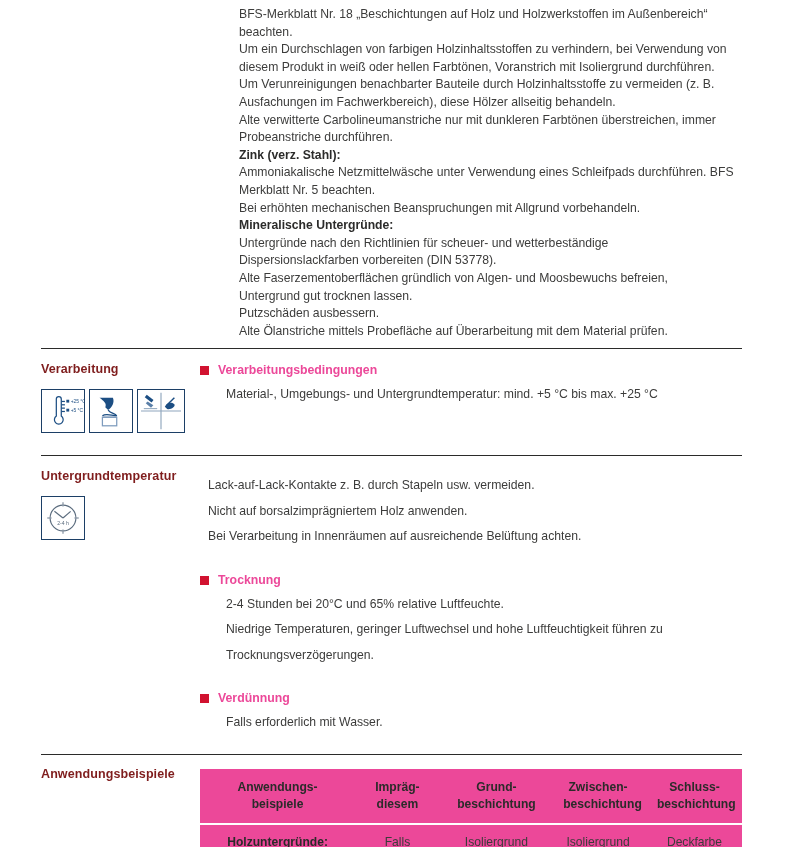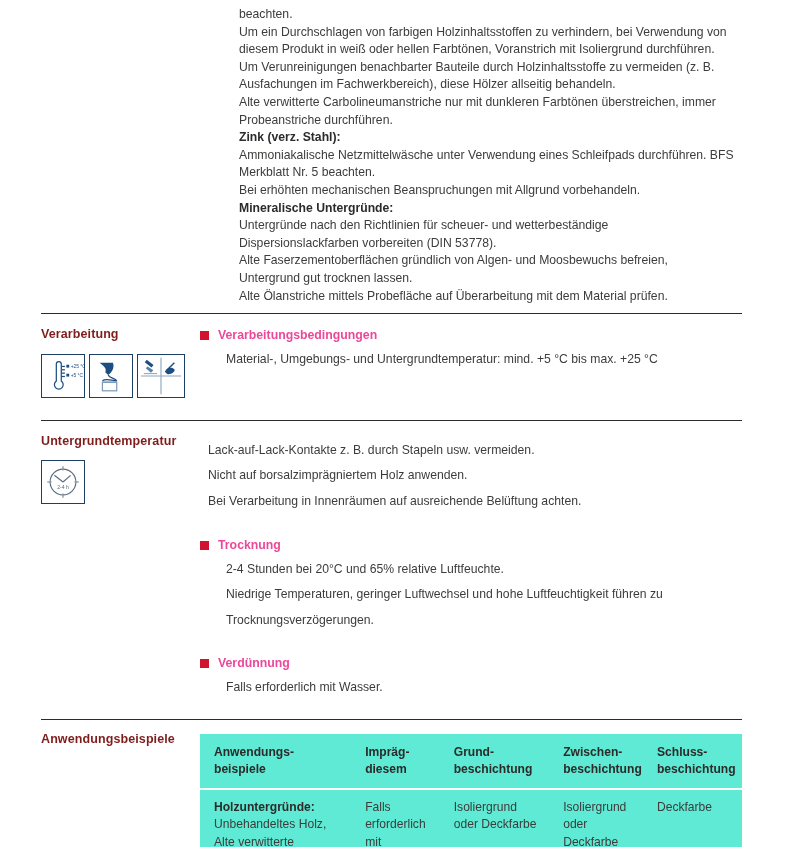--- a/index.html
+++ b/index.html
@@ -83,23 +83,23 @@
 
   
   .tbl-wrap { padding-right: 48px; }
   table.app {
     border-collapse: separate;
     border-spacing: 0 2px;
     width: 100%;
     table-layout: fixed;
   }
   table.app th, table.app td {
-    background: #5eead4;
+    background: #ec4899;
     vertical-align: top;
-    text-align: left;
+    text-align: center;
     padding: 9px 10px 9px 14px;
     font-size: 12.1px;
     line-height: 17.2px;
     font-weight: normal;
     color: #3c3c3b;
   }
   table.app th {
     font-weight: bold;
     color: #2b2b2a;
     padding-top: 10px;
@@ -112,38 +112,40 @@
   .spacer-14 { height: 14px; }
   .spacer-18 { height: 18px; }
   .spacer-22 { height: 22px; }
 </style>
 </head>
 <body>
 
 <div class="page">
 
   <div class="intro">
+    <p class="ptext">BFS-Merkblatt Nr. 18 „Beschichtungen auf Holz und Holzwerkstoffen im Außenbereich“</p>
     <p class="ptext">beachten.</p>
     <p class="ptext">Um ein Durchschlagen von farbigen Holzinhaltsstoffen zu verhindern, bei Verwendung von</p>
     <p class="ptext">diesem Produkt in weiß oder hellen Farbtönen, Voranstrich mit Isoliergrund durchführen.</p>
     <p class="ptext">Um Verunreinigungen benachbarter Bauteile durch Holzinhaltsstoffe zu vermeiden (z. B.</p>
     <p class="ptext">Ausfachungen im Fachwerkbereich), diese Hölzer allseitig behandeln.</p>
     <p class="ptext">Alte verwitterte Carbolineumanstriche nur mit dunkleren Farbtönen überstreichen, immer</p>
     <p class="ptext">Probeanstriche durchführen.</p>
 
     <p class="ptext bold">Zink (verz. Stahl):</p>
     <p class="ptext">Ammoniakalische Netzmittelwäsche unter Verwendung eines Schleifpads durchführen. BFS</p>
     <p class="ptext">Merkblatt Nr. 5 beachten.</p>
     <p class="ptext">Bei erhöhten mechanischen Beanspruchungen mit Allgrund vorbehandeln.</p>
 
     <p class="ptext bold">Mineralische Untergründe:</p>
     <p class="ptext">Untergründe nach den Richtlinien für scheuer- und wetterbeständige</p>
     <p class="ptext">Dispersionslackfarben vorbereiten (DIN 53778).</p>
     <p class="ptext">Alte Faserzementoberflächen gründlich von Algen- und Moosbewuchs befreien,</p>
     <p class="ptext">Untergrund gut trocknen lassen.</p>
+    <p class="ptext">Putzschäden ausbessern.</p>
     <p class="ptext">Alte Ölanstriche mittels Probefläche auf Überarbeitung mit dem Material prüfen.</p>
   </div>
 
   <div class="spacer-8"></div>
   <div class="rule"></div>
 
   <div class="row" style="padding-top:13px;">
     <div class="col-label">
       <div class="sect-title">Verarbeitung</div>
 

